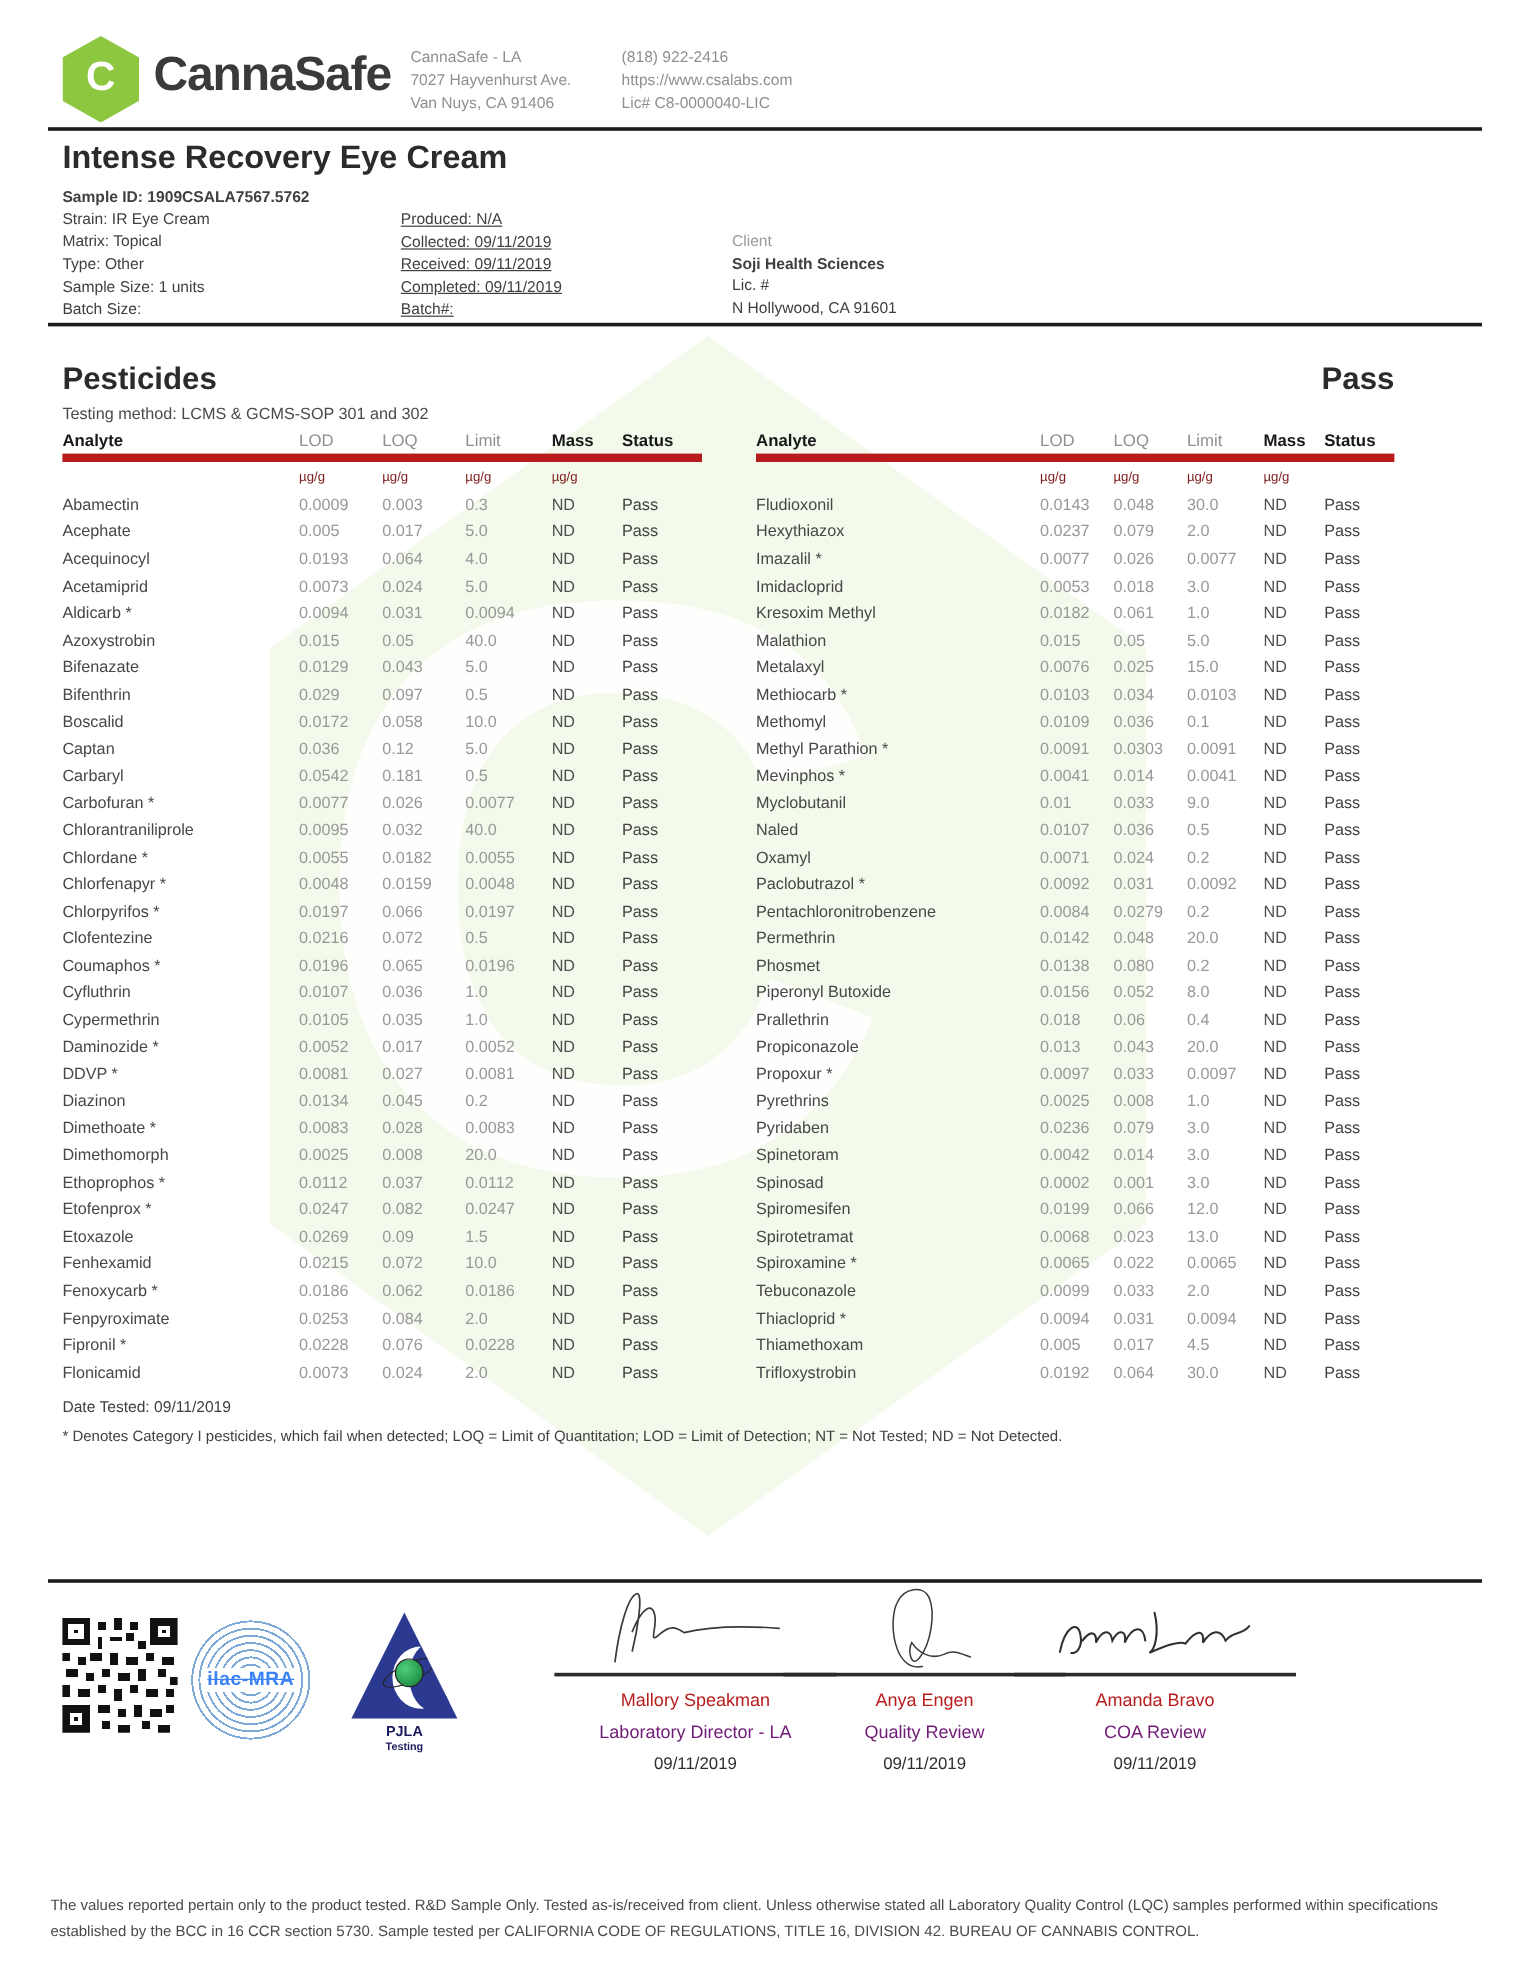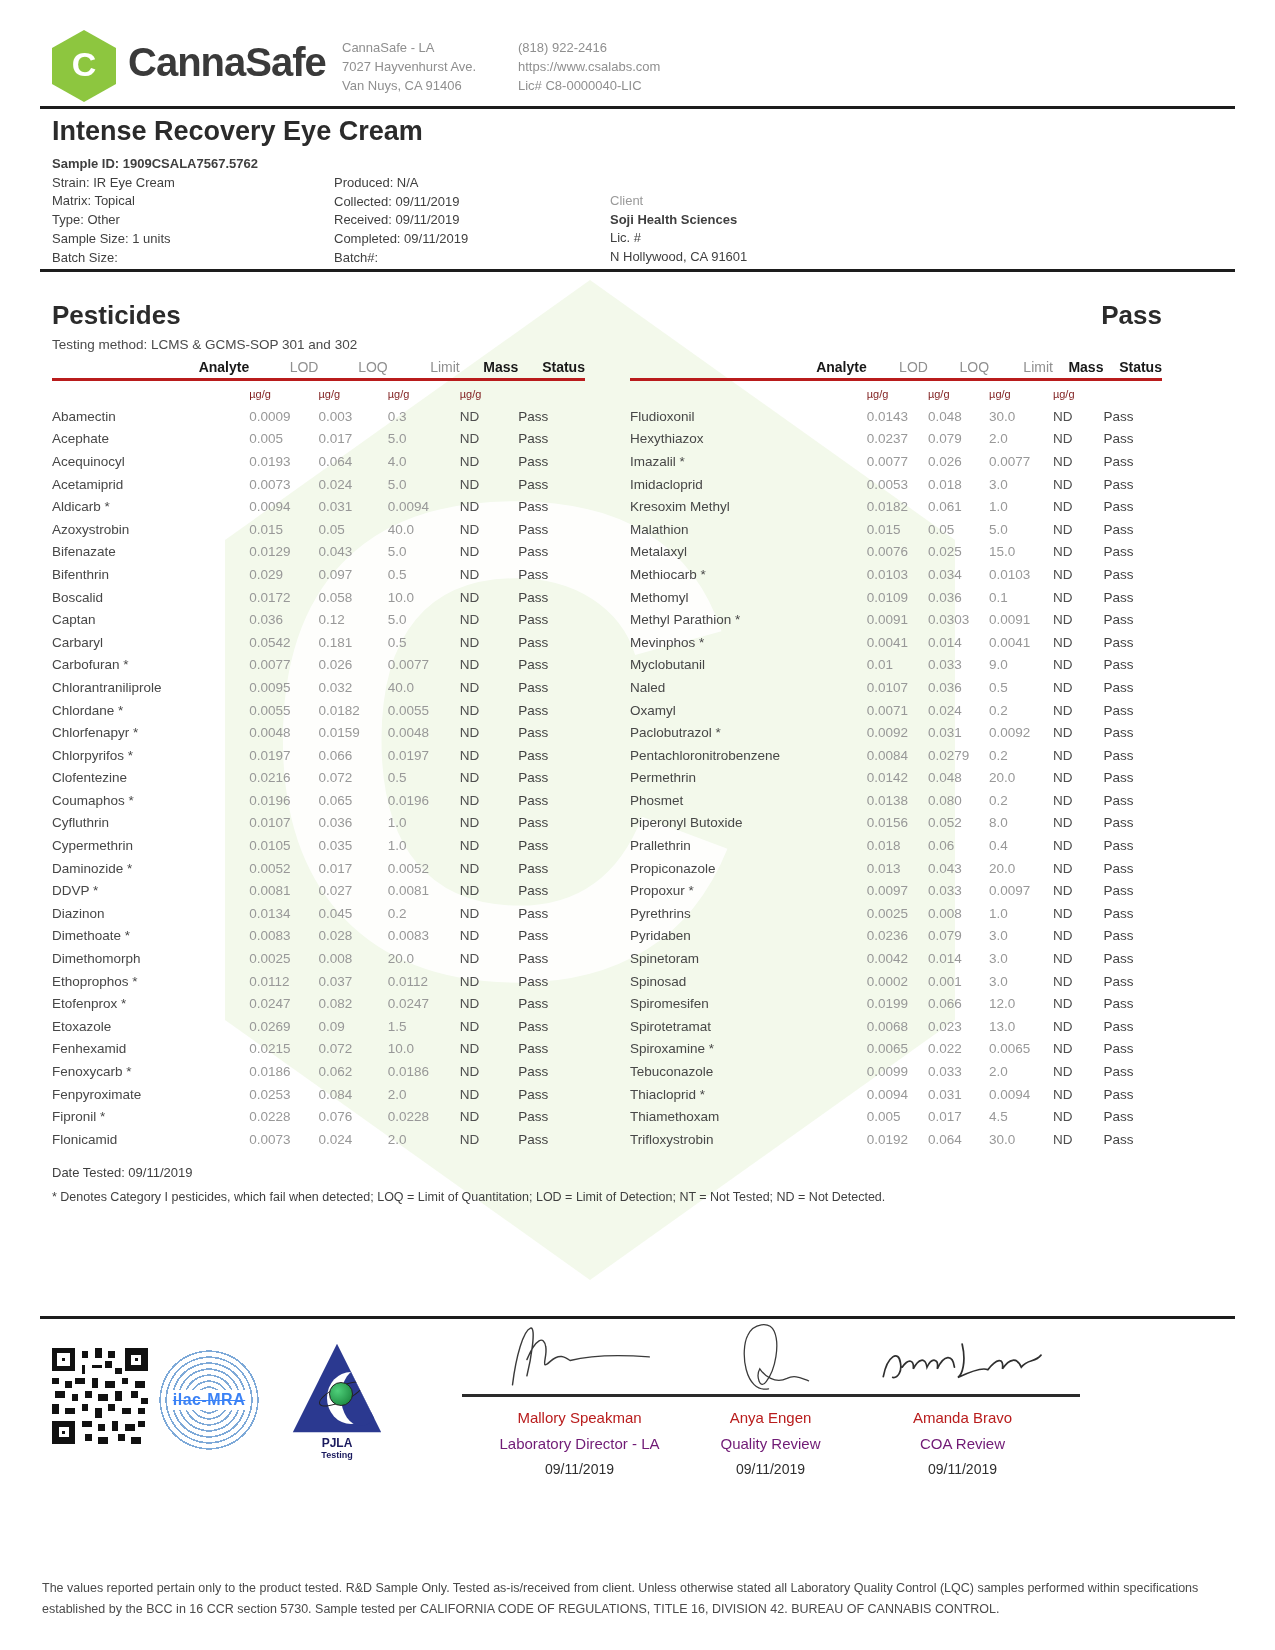--- a/index.html
+++ b/index.html
@@ -21,35 +21,35 @@
   .hblock{position:absolute;top:38px;font-size:13px;color:#8f8f8f;line-height:19px;}
   .hb1{left:342px;} .hb2{left:518px;}
   .rule{position:absolute;left:40px;width:1195px;height:3px;background:#1d1d1d;}
   .rule.r1{top:106px;} .rule.r2{top:269px;} .rule.r3{top:1316px;}
 
   .doc-title{position:absolute;left:52px;top:116px;font-size:27px;font-weight:bold;color:#2b2b2b;}
 
   
   .sinfo{position:absolute;font-size:13px;color:#3f3f3f;line-height:18.7px;}
   .sinfo .b{font-weight:bold;}
-  .si1{left:52px;top:155px;} .si2{left:334px;top:174px;} .si3{left:610px;top:192px;}
+  .si1{left:52px;top:155px;} .si2{left:334px;top:174px;text-decoration:underline;} .si3{left:610px;top:192px;}
   .client-label{color:#9a9a9a;}
 
   
   .sec-title{position:absolute;left:52px;top:300px;font-size:26px;color:#2b2b2b;font-weight:600;}
   .sec-status{position:absolute;left:952px;top:300px;width:210px;text-align:right;font-size:26px;color:#2b2b2b;font-weight:600;}
   .sec-method{position:absolute;left:52px;top:337px;font-size:13.5px;color:#4a4a4a;}
 
   .ptable{position:absolute;top:356px;}
   .pt-left{left:52px;width:533px;}
   .pt-right{left:630px;width:532px;}
   .phead,.punits,.prow{display:grid;align-items:center;}
   .pt-left .phead,.pt-left .punits,.pt-left .prow{grid-template-columns:37% 13% 13% 13.5% 11% 12.5%;}
   .pt-right .phead,.pt-right .punits,.pt-right .prow{grid-template-columns:44.5% 11.5% 11.5% 12% 9.5% 11%;}
-  .phead{height:22px;border-bottom:3px solid #b91c1c;font-size:14px;text-align:right;}
+  .phead{height:22px;border-bottom:7px solid #b91c1c;font-size:14px;}
   .phead .hdark{font-weight:bold;color:#181818;}
   .phead .hgray{color:#8f8f8f;}
   .punits{height:22px;font-size:11px;color:#7f1d1d;margin-top:2px;}
   .prow{height:22.6px;font-size:13.5px;}
   .c-analyte{color:#474747;}
   .c-num{color:#989898;}
   .c-nd{color:#4f4f4f;}
   .c-pass{color:#434343;}
 
   .date-tested{position:absolute;left:52px;top:1165px;font-size:13px;color:#3f3f3f;}

